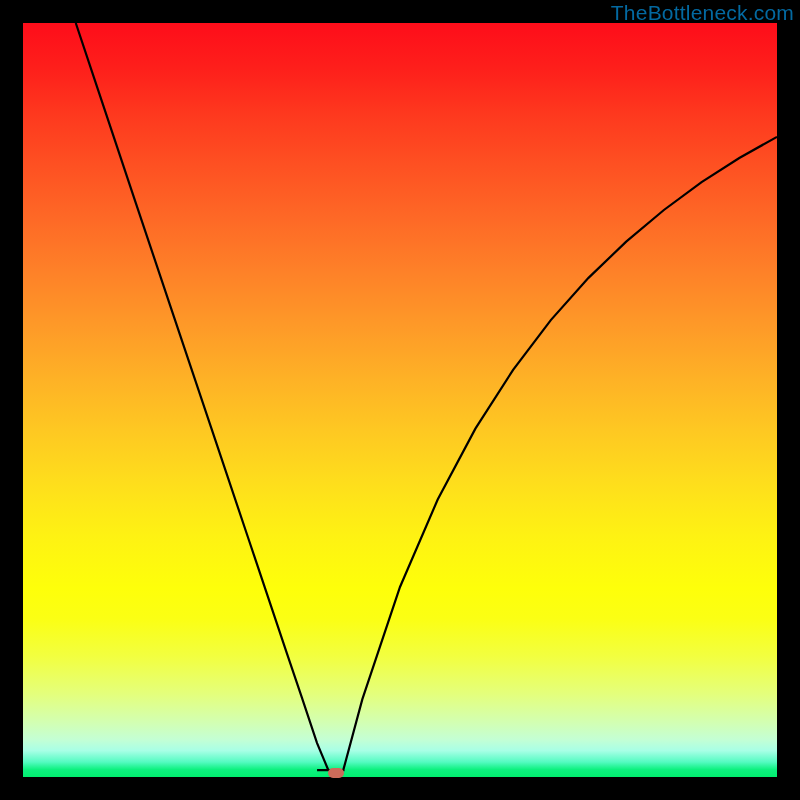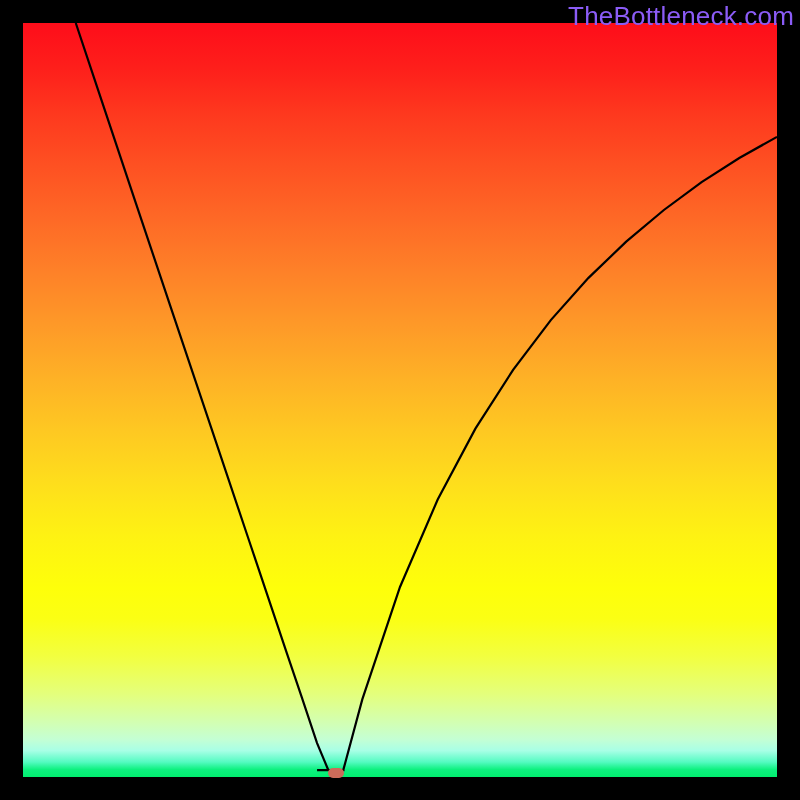--- a/index.html
+++ b/index.html
@@ -38,22 +38,22 @@
       #a8ffe6 96.5%,
       #55fbc2 98%,
       #0ef180 99%,
       #01ee6f 100%
     );
   }
   .watermark {
     position: absolute;
     top: 1px;
     right: 6px;
-    color: #8b5cf6;
-    font-size: 26px;
+    color: #0369a1;
+    font-size: 21px;
     font-weight: 400;
     letter-spacing: 0.2px;
     user-select: none;
   }
   svg.curve {
     position: absolute;
     left: 23px;
     top: 23px;
     width: 754px;
     height: 754px;

